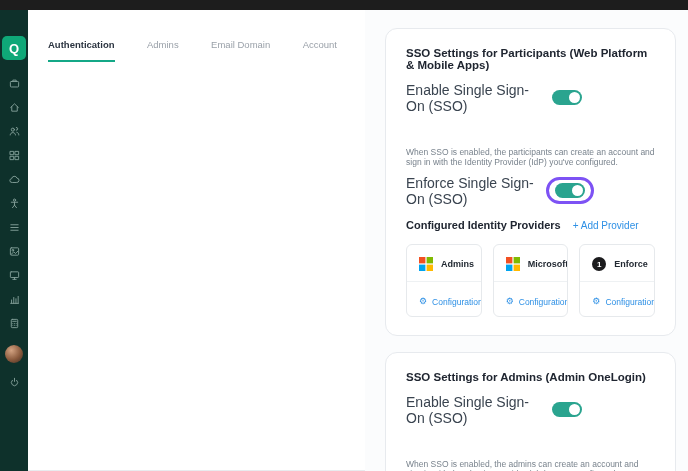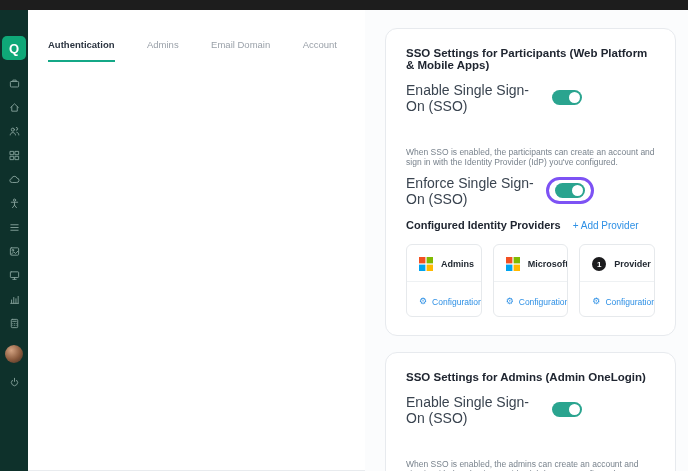--- a/index.html
+++ b/index.html
@@ -228,21 +228,21 @@
               <a class="cfg">
                   <span class="gear">⚙</span>
                   <span>Configuration</span>
                 </a>
             </div>
           </div>
 
           <div class="card">
             <div class="card-top">
               <span class="ol-logo">1</span>
-              <span class="pname">Provider</span>
+              <span class="pname">Enforce</span>
               <span class="badge incomplete">Configuration Incomplete</span>
               <span class="kebab">⋮</span>
             </div>
             <div class="card-bot">
               <a class="cfg">
                   <span class="gear">⚙</span>
                   <span>Configuration</span>
                 </a>
             </div>
           </div>

